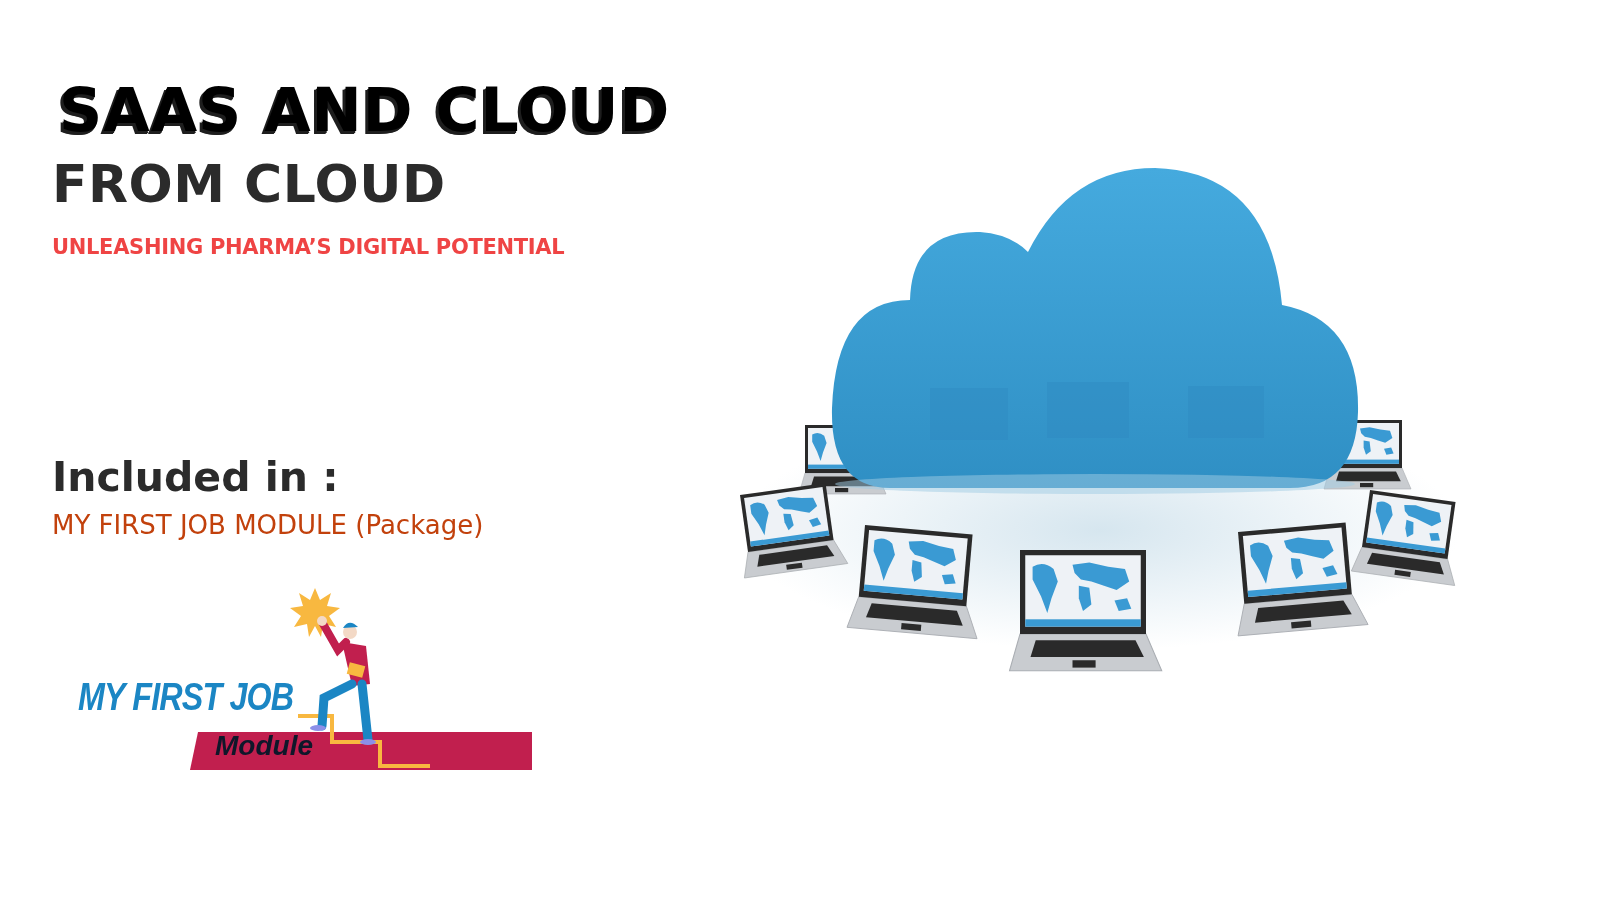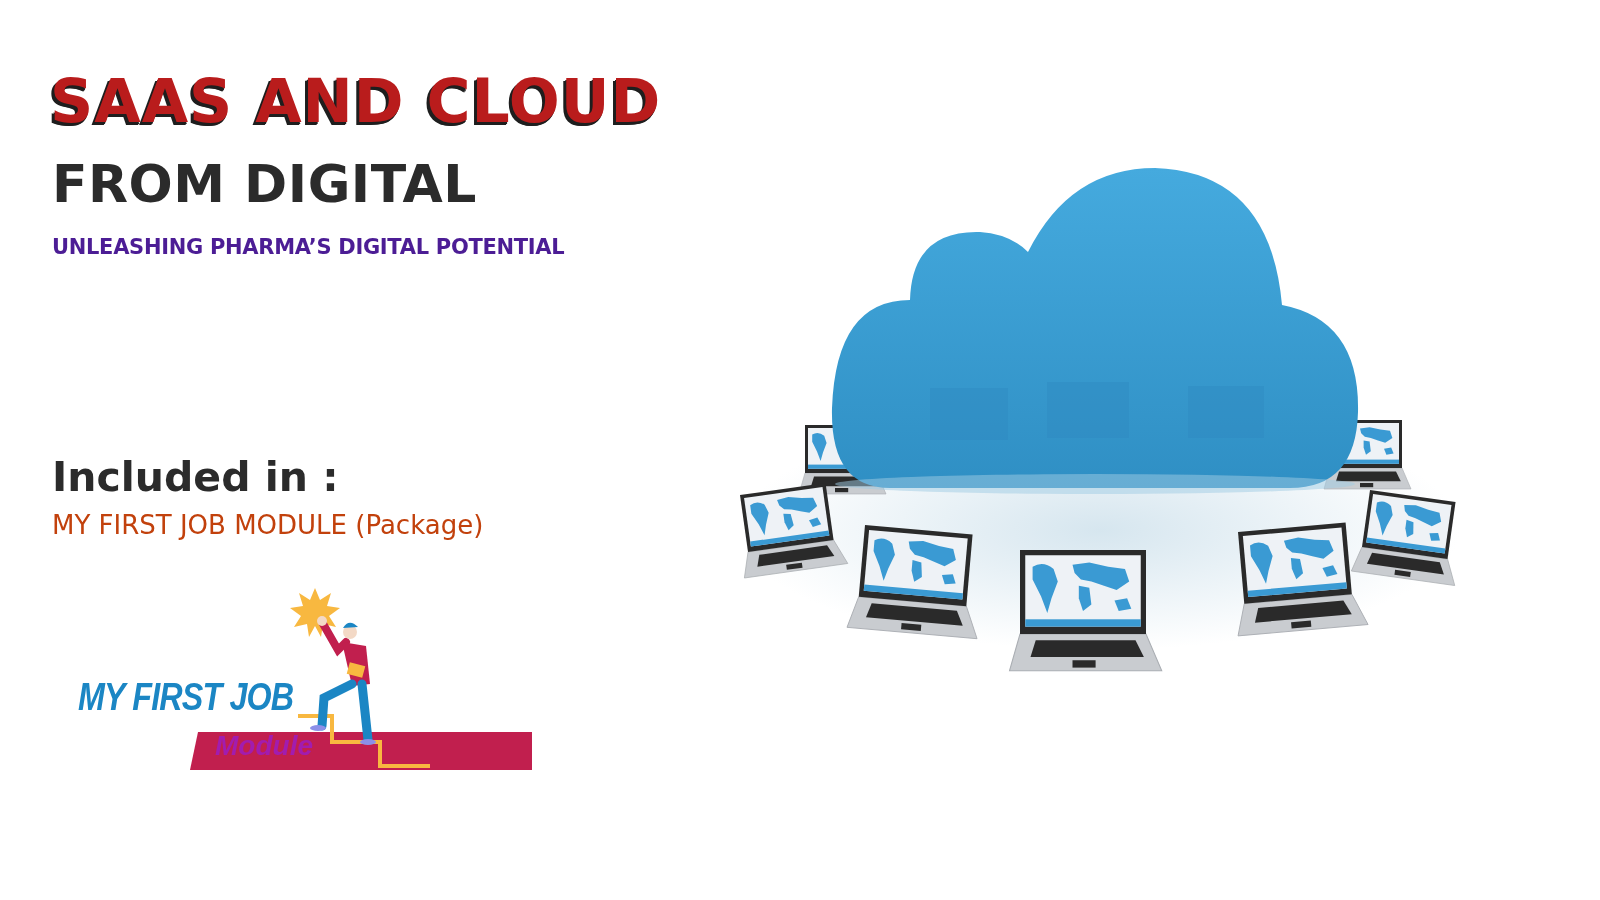--- a/index.html
+++ b/index.html
@@ -1,35 +1,35 @@
 <!DOCTYPE html>
 <html><head>
 <meta charset="utf-8">
 <style>
   html, body { margin:0; padding:0; }
   body {
     width:1600px; height:900px; background:#ffffff; position:relative; overflow:hidden;
     font-family:"Liberation Sans", sans-serif; color:#2b2b2b;
   }
   .title-main {
-    position:absolute; left:50px; top:64px; margin:0;
+    position:absolute; left:50px; top:64px; margin:9px;
     font-family:"DejaVu Sans", sans-serif; font-weight:bold;
     font-size:60px; letter-spacing:1px; line-height:74px;
-    color:#b91c1c;
+    color:#000000;
     text-shadow: -2px 3px 0 #1e1e1e, -1px 2px 0 #1e1e1e, -3px 3px 0 #1e1e1e;
   }
   .title-sub {
     position:absolute; left:52px; top:152px; margin:0;
     font-family:"DejaVu Sans", sans-serif; font-weight:bold;
     font-size:52px; line-height:64px; color:#2b2b2b; letter-spacing:0.5px;
   }
   .tagline {
     position:absolute; left:52px; top:234px; margin:0;
     font-family:"DejaVu Sans", sans-serif; font-weight:bold;
-    font-size:21px; line-height:26px; color:#4c1d95; letter-spacing:-0.3px;
+    font-size:21px; line-height:26px; color:#ef4444; letter-spacing:-0.3px;
   }
   .included-label {
     position:absolute; left:52px; top:458px; margin:0;
     font-family:"DejaVu Sans", sans-serif; font-weight:bold;
     font-size:41px; line-height:38px; color:#2b2b2b;
   }
   .package-name {
     position:absolute; left:52px; top:508px; margin:0;
     font-family:"DejaVu Sans", sans-serif;
     font-size:26px; line-height:34px; color:#c2410c;
@@ -37,29 +37,29 @@
   .logo { position:absolute; left:70px; top:580px; width:480px; height:210px;text-decoration:underline; }
   .logo-title {
     position:absolute; left:8px; top:96px;
     font-family:"Liberation Sans", sans-serif; font-weight:bold; font-style:italic;
     font-size:38px; letter-spacing:-1px; color:#1b86c4;
     transform:scaleX(0.85); transform-origin:left center; white-space:nowrap;
   }
   .logo-sub {
     position:absolute; left:145px; top:150px;
     font-family:"Liberation Sans", sans-serif; font-weight:bold; font-style:italic;
-    font-size:28px; color:#a21caf; white-space:nowrap;
+    font-size:28px; color:#0f172a; white-space:nowrap;
   }
   .hero { position:absolute; left:710px; top:150px; width:780px; height:560px; }
 </style>
 </head>
 <body>
 
 <h1 class="title-main">SAAS AND CLOUD</h1>
-<h2 class="title-sub">FROM DIGITAL</h2>
+<h2 class="title-sub">FROM CLOUD</h2>
 <p class="tagline">UNLEASHING PHARMA’S DIGITAL POTENTIAL</p>
 
 <p class="included-label">Included in :</p>
 <p class="package-name">MY FIRST JOB MODULE (Package)</p>
 
 <div class="logo">
   <svg width="480" height="210" viewBox="0 0 480 210">
 
     <polygon points="128,152 462,152 462,190 120,190" fill="#c11f4e"></polygon>
 

